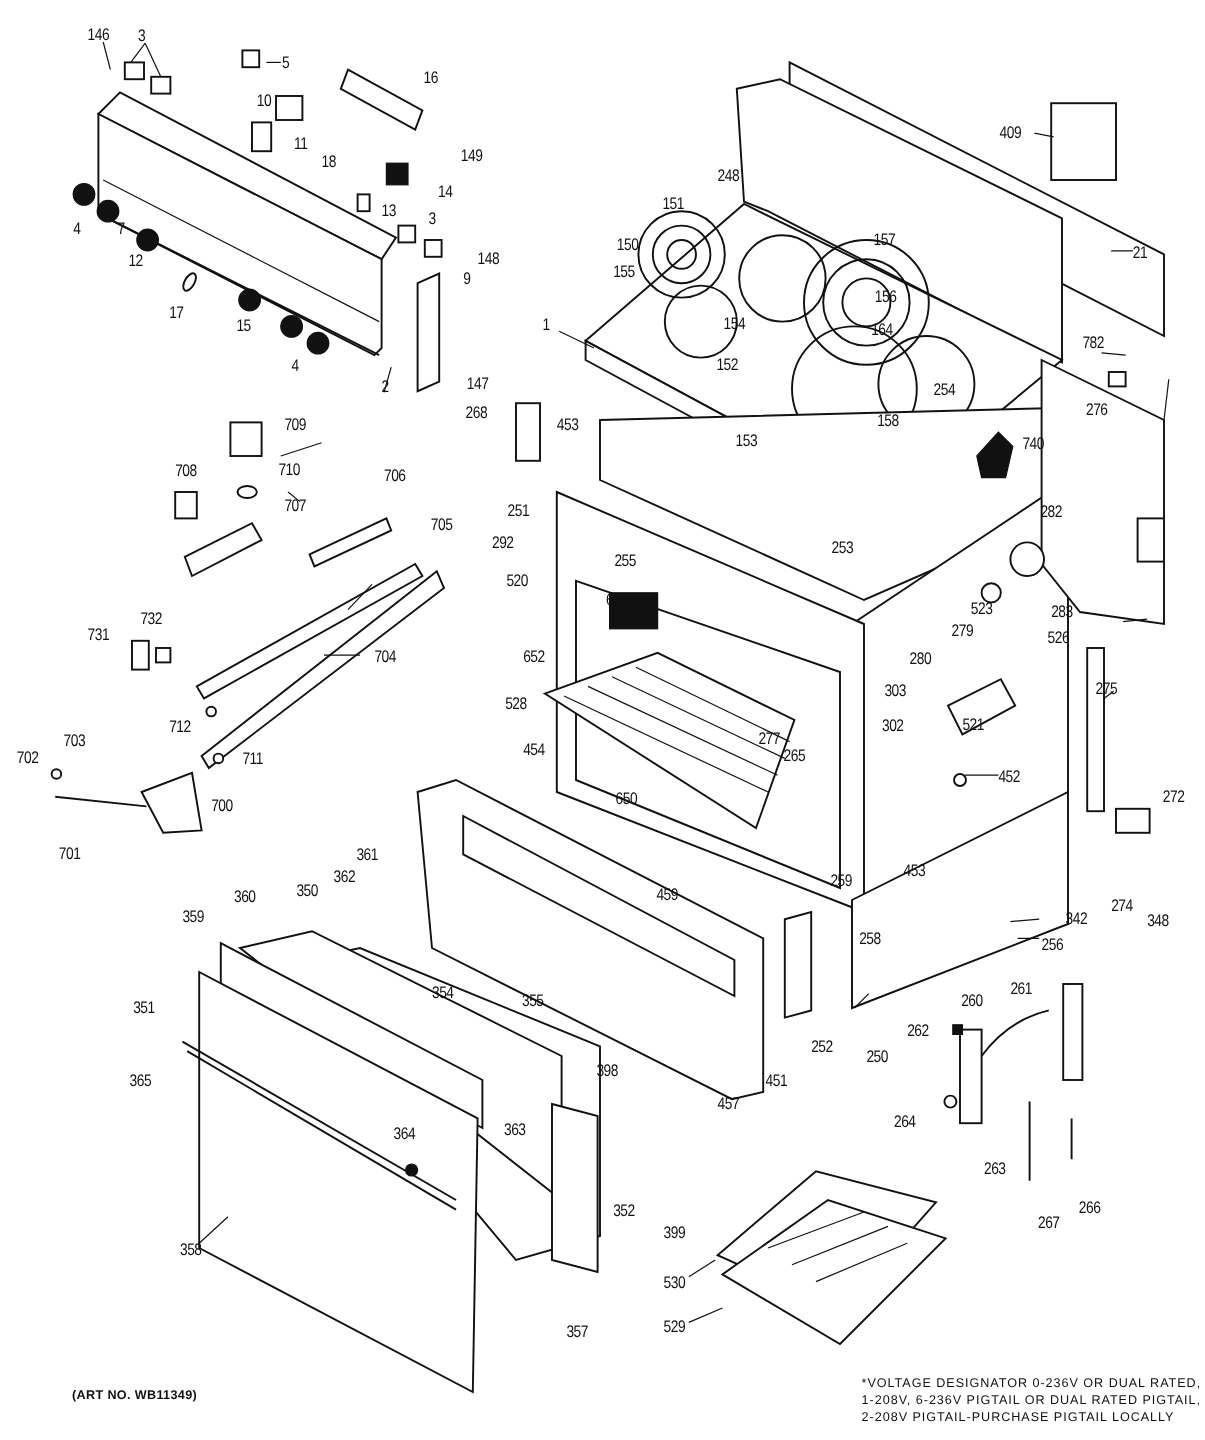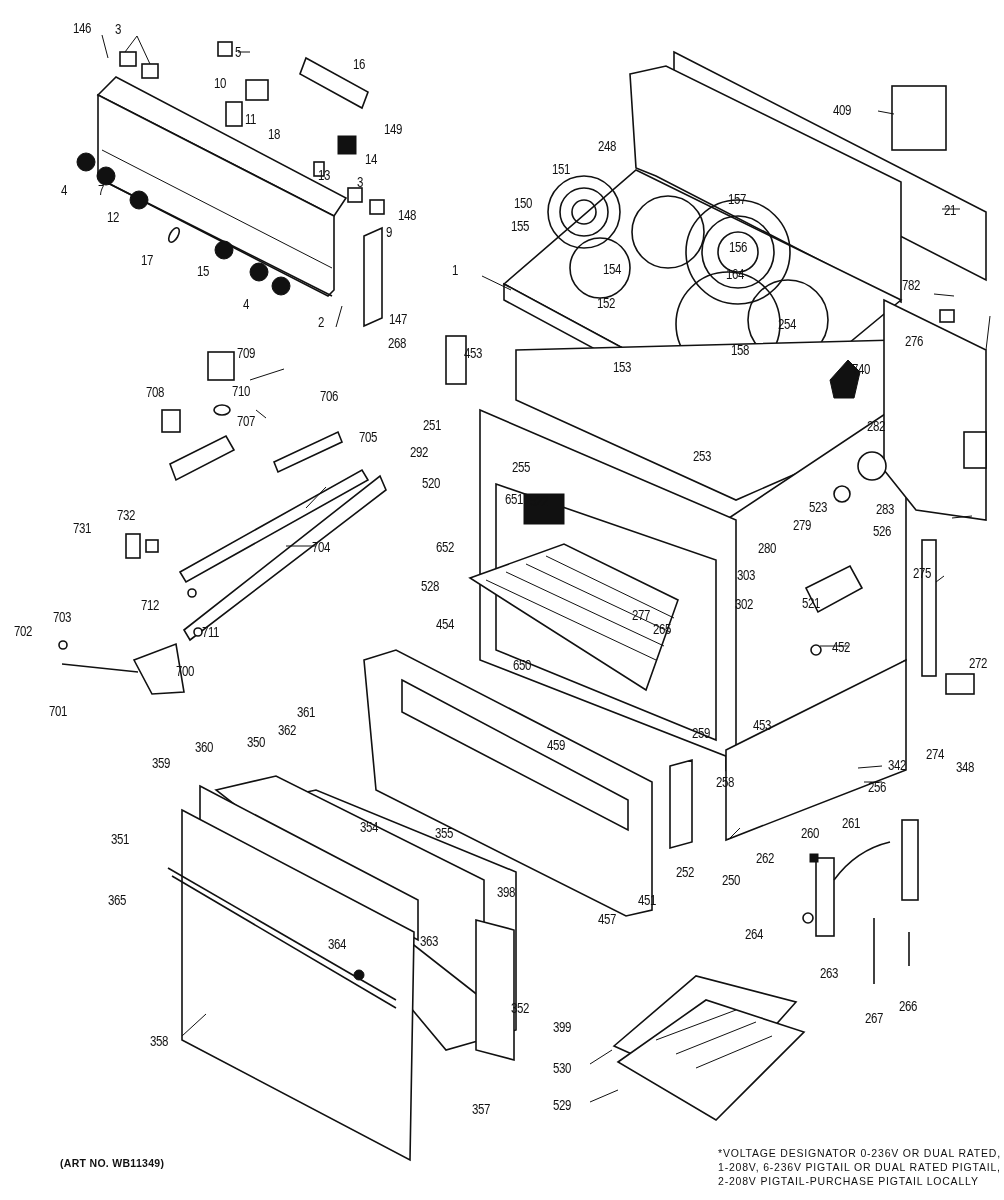--- a/index.html
+++ b/index.html
@@ -1,17 +1,17 @@
 <!DOCTYPE html>
 <html><head>
 <meta charset="utf-8">
 <style>
   html, body { margin:0; padding:0; background:#fff; }
   body { width:1004px; height:1200px; position:relative; overflow:hidden; font-family:"Liberation Sans", sans-serif; color:#111; }
-  #diagram { position:absolute; left:0; top:0; width:872px; height:1200px;padding-left:16px; }
+  #diagram { position:absolute; left:0; top:0; width:872px; height:1200px; }
   .lbl { position:absolute; font-family:"Liberation Sans Narrow","Liberation Sans", sans-serif; font-size:14px; line-height:14px; color:#111; letter-spacing:-0.5px; transform:scaleX(0.82); transform-origin:left top; white-space:nowrap; }
   .art { position:absolute; left:60px; top:1157px; font-size:10.5px; font-weight:bold; letter-spacing:0.3px; }
   .note { position:absolute; left:718px; top:1146px; font-size:10.5px; line-height:14px; letter-spacing:0.8px; }
   .note div { white-space:nowrap; }
   svg .ln { stroke:#111; stroke-width:1.6; fill:none; }
   svg .thin { stroke:#111; stroke-width:1; fill:none; }
   svg .fill { fill:#fff; stroke:#111; stroke-width:1.6; }
   svg .dark { fill:#111; stroke:#111; stroke-width:1; }
 </style>
 </head>

